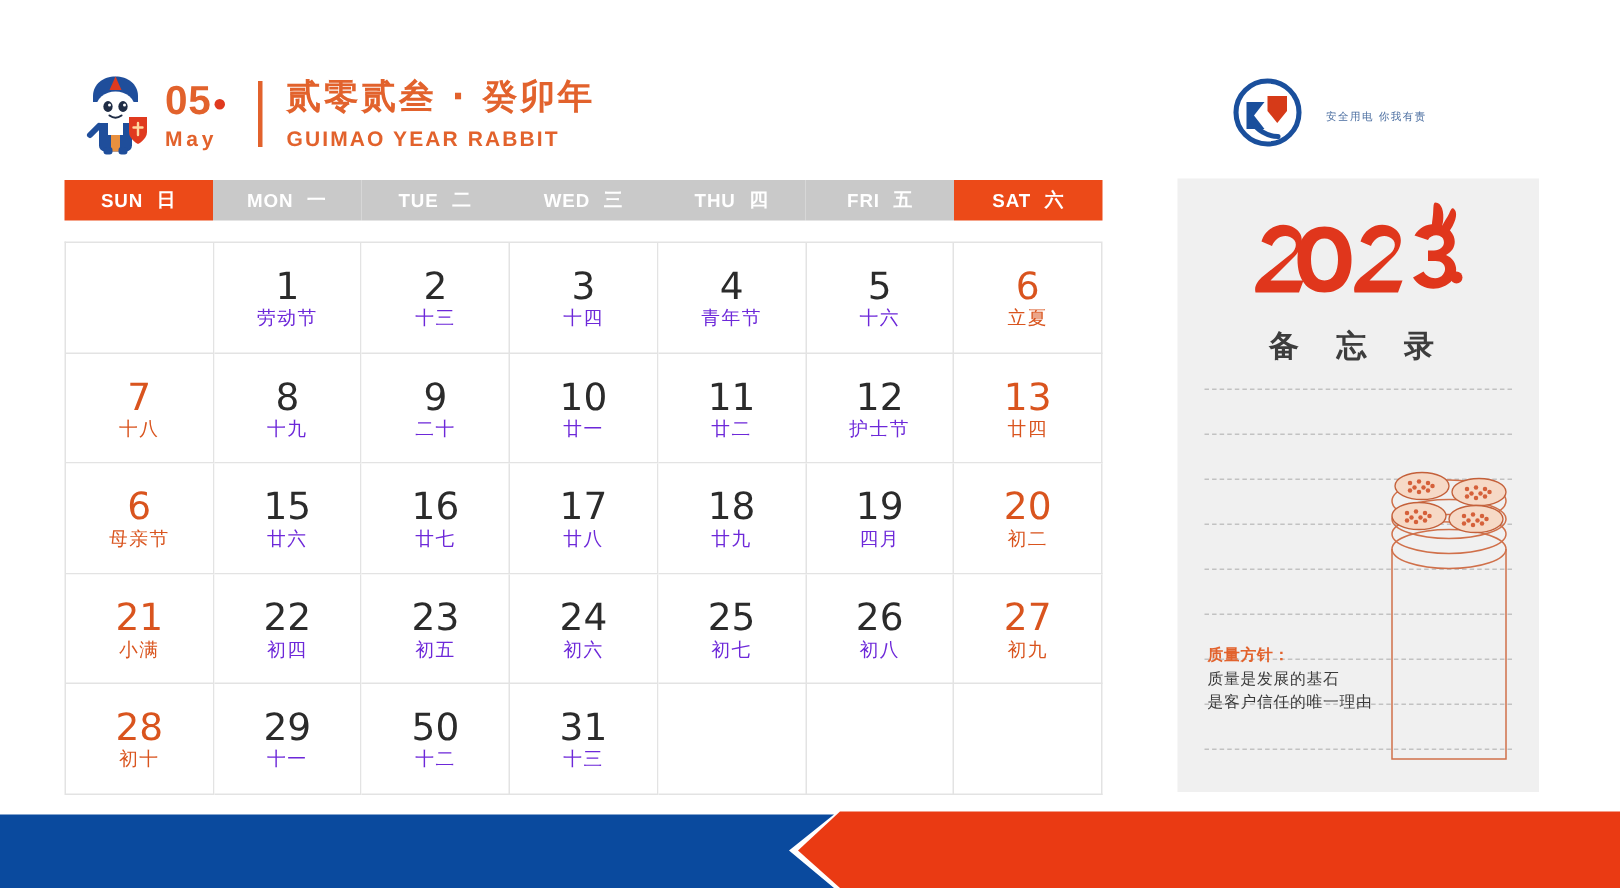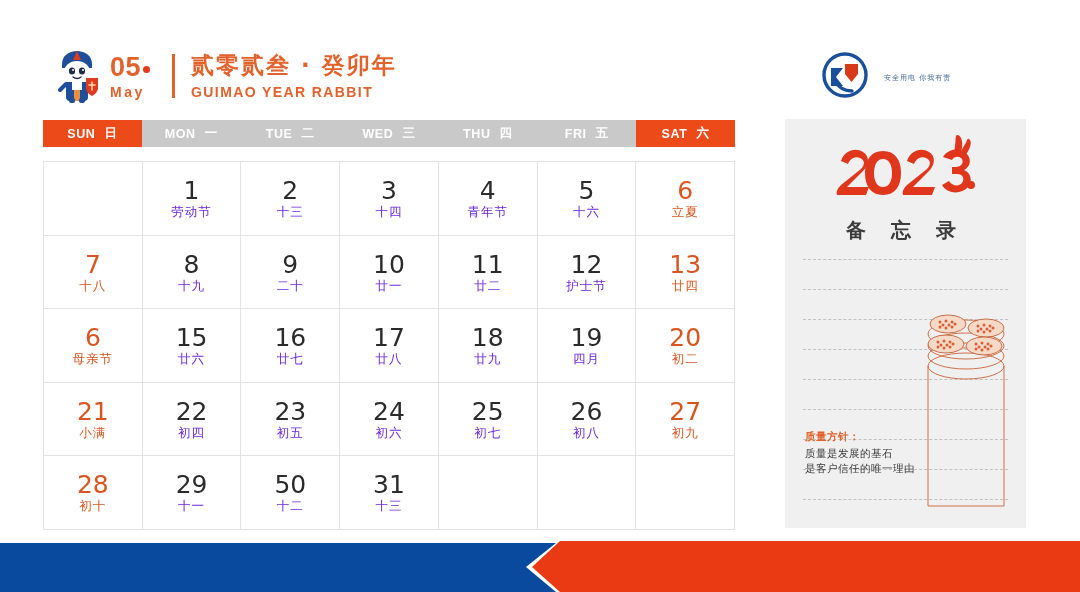--- a/index.html
+++ b/index.html
@@ -124,21 +124,21 @@
   }
   .memo-lines{ position:absolute; left:18px; right:18px; top:140px; }
   .memo-line{
     border-top:1px dashed #c2c2c2; height:30px;
   }
   .memo-quality{
     position:absolute; left:20px; bottom:52px; line-height:1.45;
   }
   .mq-head{
     font-size:10.5px; color:#e2622c; font-weight:700; letter-spacing:0.5px;
-    font-family:Liberation Mono, monospace;
+    font-family:Liberation Serif, serif;
   }
   .mq-line{
     font-size:10.5px; color:#3a3a3a; letter-spacing:0.5px;
     font-family:"DejaVu Sans","Liberation Sans",sans-serif;
   }
   .cable{ position:absolute; right:6px; bottom:14px; width:108px; height:206px; }
 
   
   .footer{ position:absolute; left:0; bottom:0; width:1080px; height:55px; }
   .footer svg{ display:block; }

